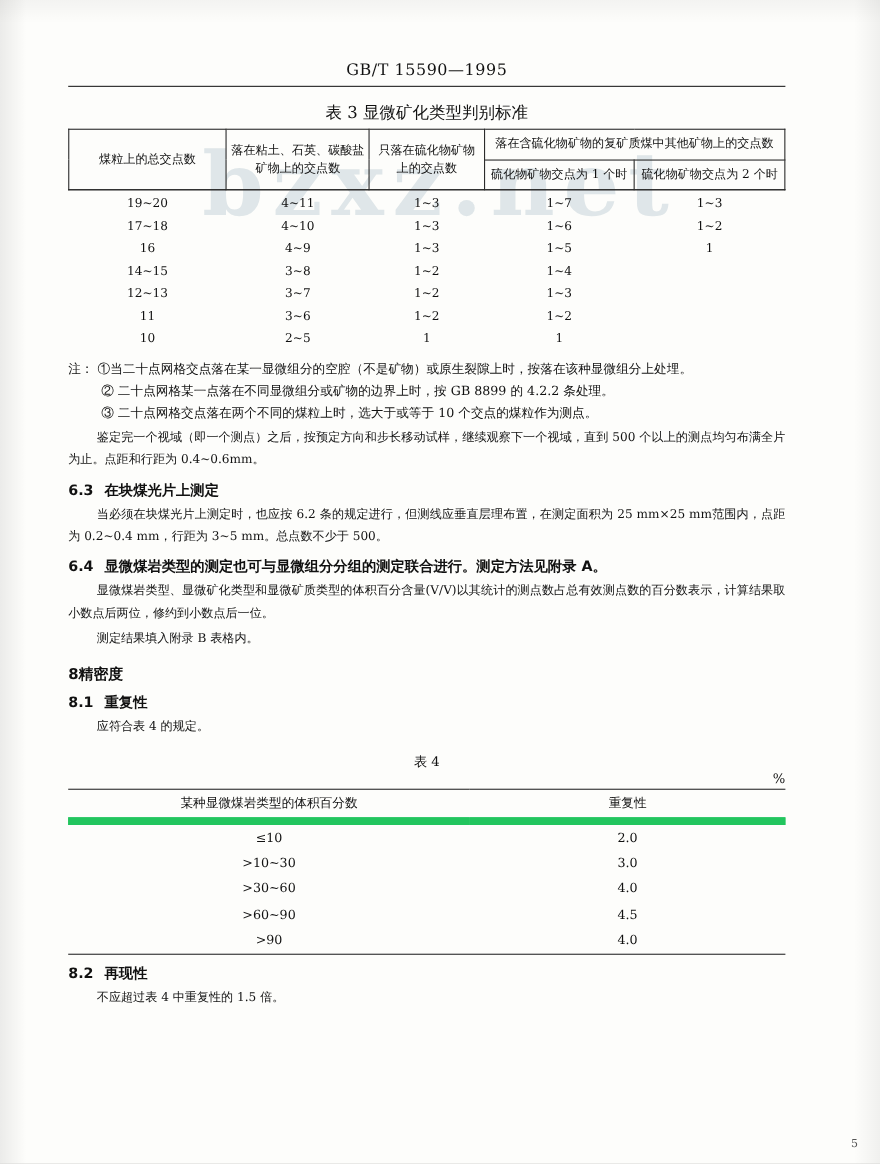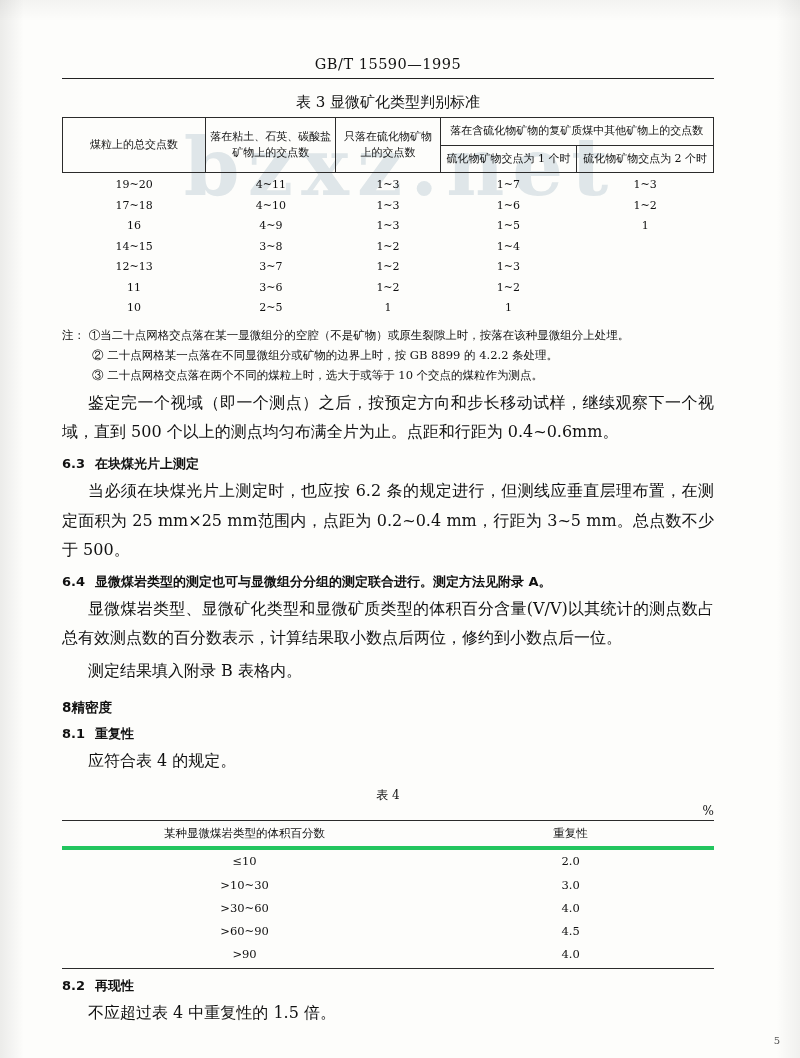--- a/index.html
+++ b/index.html
@@ -101,21 +101,21 @@
     margin-top: 6px;
   }
   .notes .n-line {
     padding-left: 30px;
     text-indent: 0;
   }
   .notes .n-first {
     padding-left: 0;
   }
   .para {
-    font-size: 16px;
+    font-size: 11px;
     font-family: "DejaVu Serif", "Liberation Serif", serif;
     line-height: 1.85;
     margin: 3px 0 0 0;
     text-align: justify;
   }
   .para.indent {
     text-indent: 26px;
   }
   .sec {
     font-size: 13px;
@@ -151,21 +151,21 @@
     font-family: "DejaVu Serif", "Liberation Serif", serif;
   }
   table.t4 th, table.t4 td {
     text-align: center;
     font-weight: normal;
     padding: 3px 2px;
     line-height: 1.5;
   }
   table.t4 thead th {
     border-top: 1px solid #2b2b2b;
-    border-bottom: 4px solid #22c55e;
+    border-bottom: 7px solid #22c55e;
     padding: 4px 2px;
   }
   table.t4 tbody tr:last-child td {
     padding-bottom: 4px;
   }
   .t4-bottom {
     border-top: 1px solid #2b2b2b;
   }
   .corner {
     position: absolute;

